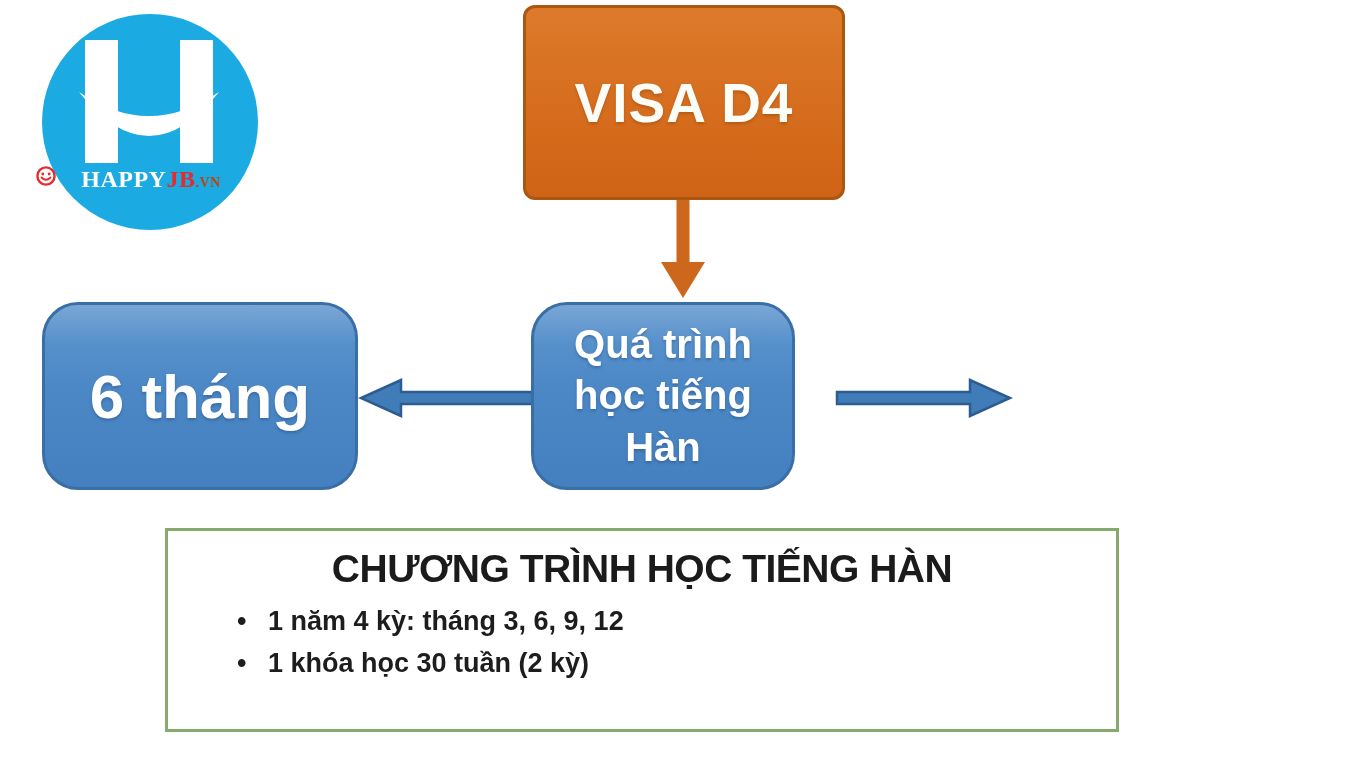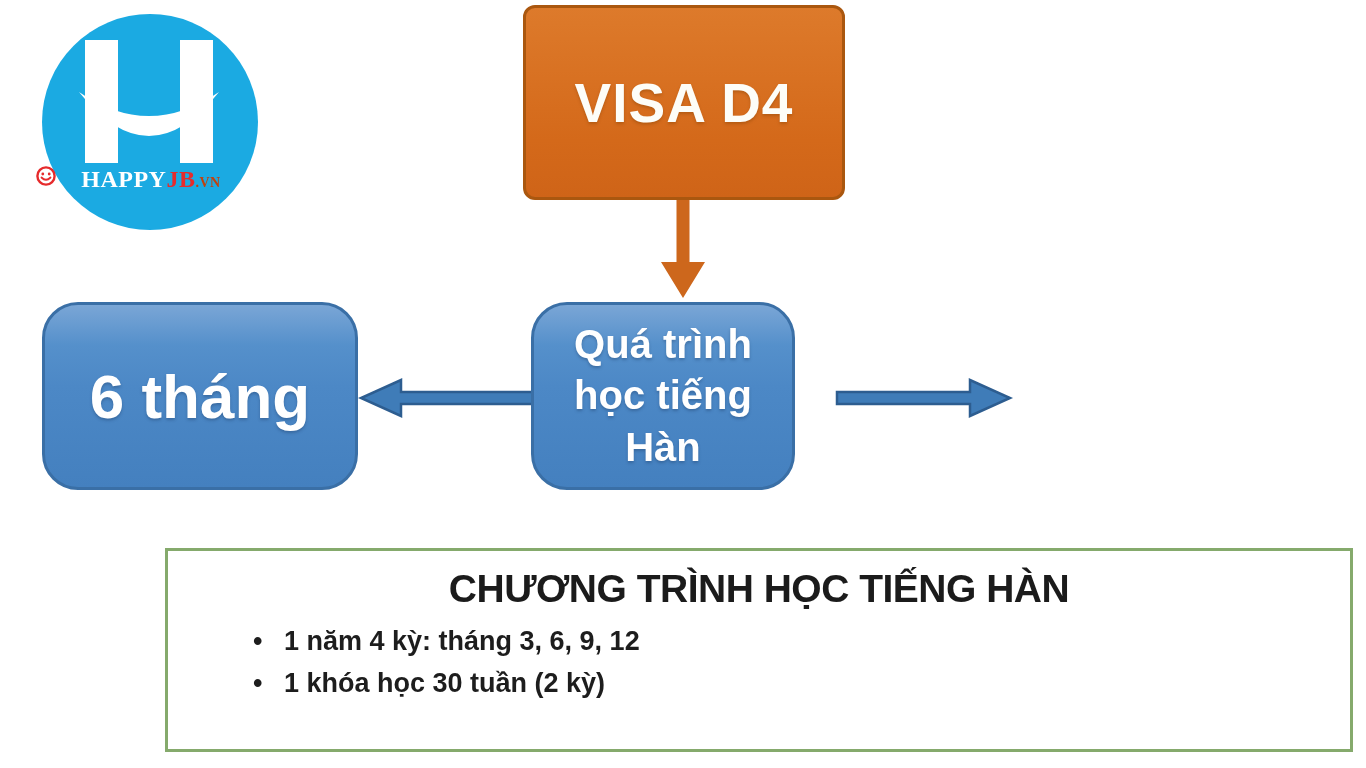--- a/index.html
+++ b/index.html
@@ -47,28 +47,28 @@
     display:flex; align-items:center; justify-content:center;
     color:#ffffff; text-shadow:0 2px 3px rgba(25,55,95,0.35);
   }
   .box-left  { left:42px;   width:316px; font-size:62px; font-weight:bold; }
   .box-mid   { left:531px;  width:264px; font-size:40px; font-weight:bold;
                text-align:center; line-height:1.28; padding:0 12px; }
   .box-right { left:1014px; width:317px; font-size:62px; font-weight:bold; }
 
   
   .program {
-    position:absolute; left:165px; top:548px; width:1188px; height:204px;
+    position:absolute; left:165px; top:528px; width:954px; height:204px;
     background:#ffffff; border:3px solid #85aa6c;
   }
   .program-title {
     margin-top:16px; text-align:center;
     font-size:39px; font-weight:bold; color:#1b1b1b; letter-spacing:-0.5px;
   }
-  .program-list { list-style:none; margin-top:9px; padding-left:100px;margin-left:16px; }
+  .program-list { list-style:none; margin-top:9px; padding-left:100px; }
   .program-list li {
     position:relative; font-size:27px; font-weight:bold; color:#1d1d1d;
     line-height:42px;
   }
   .program-list li::before {
     content:"\2022"; position:absolute; left:-31px; top:0;
     font-size:27px; color:#1d1d1d;
   }
 </style>
 </head>

